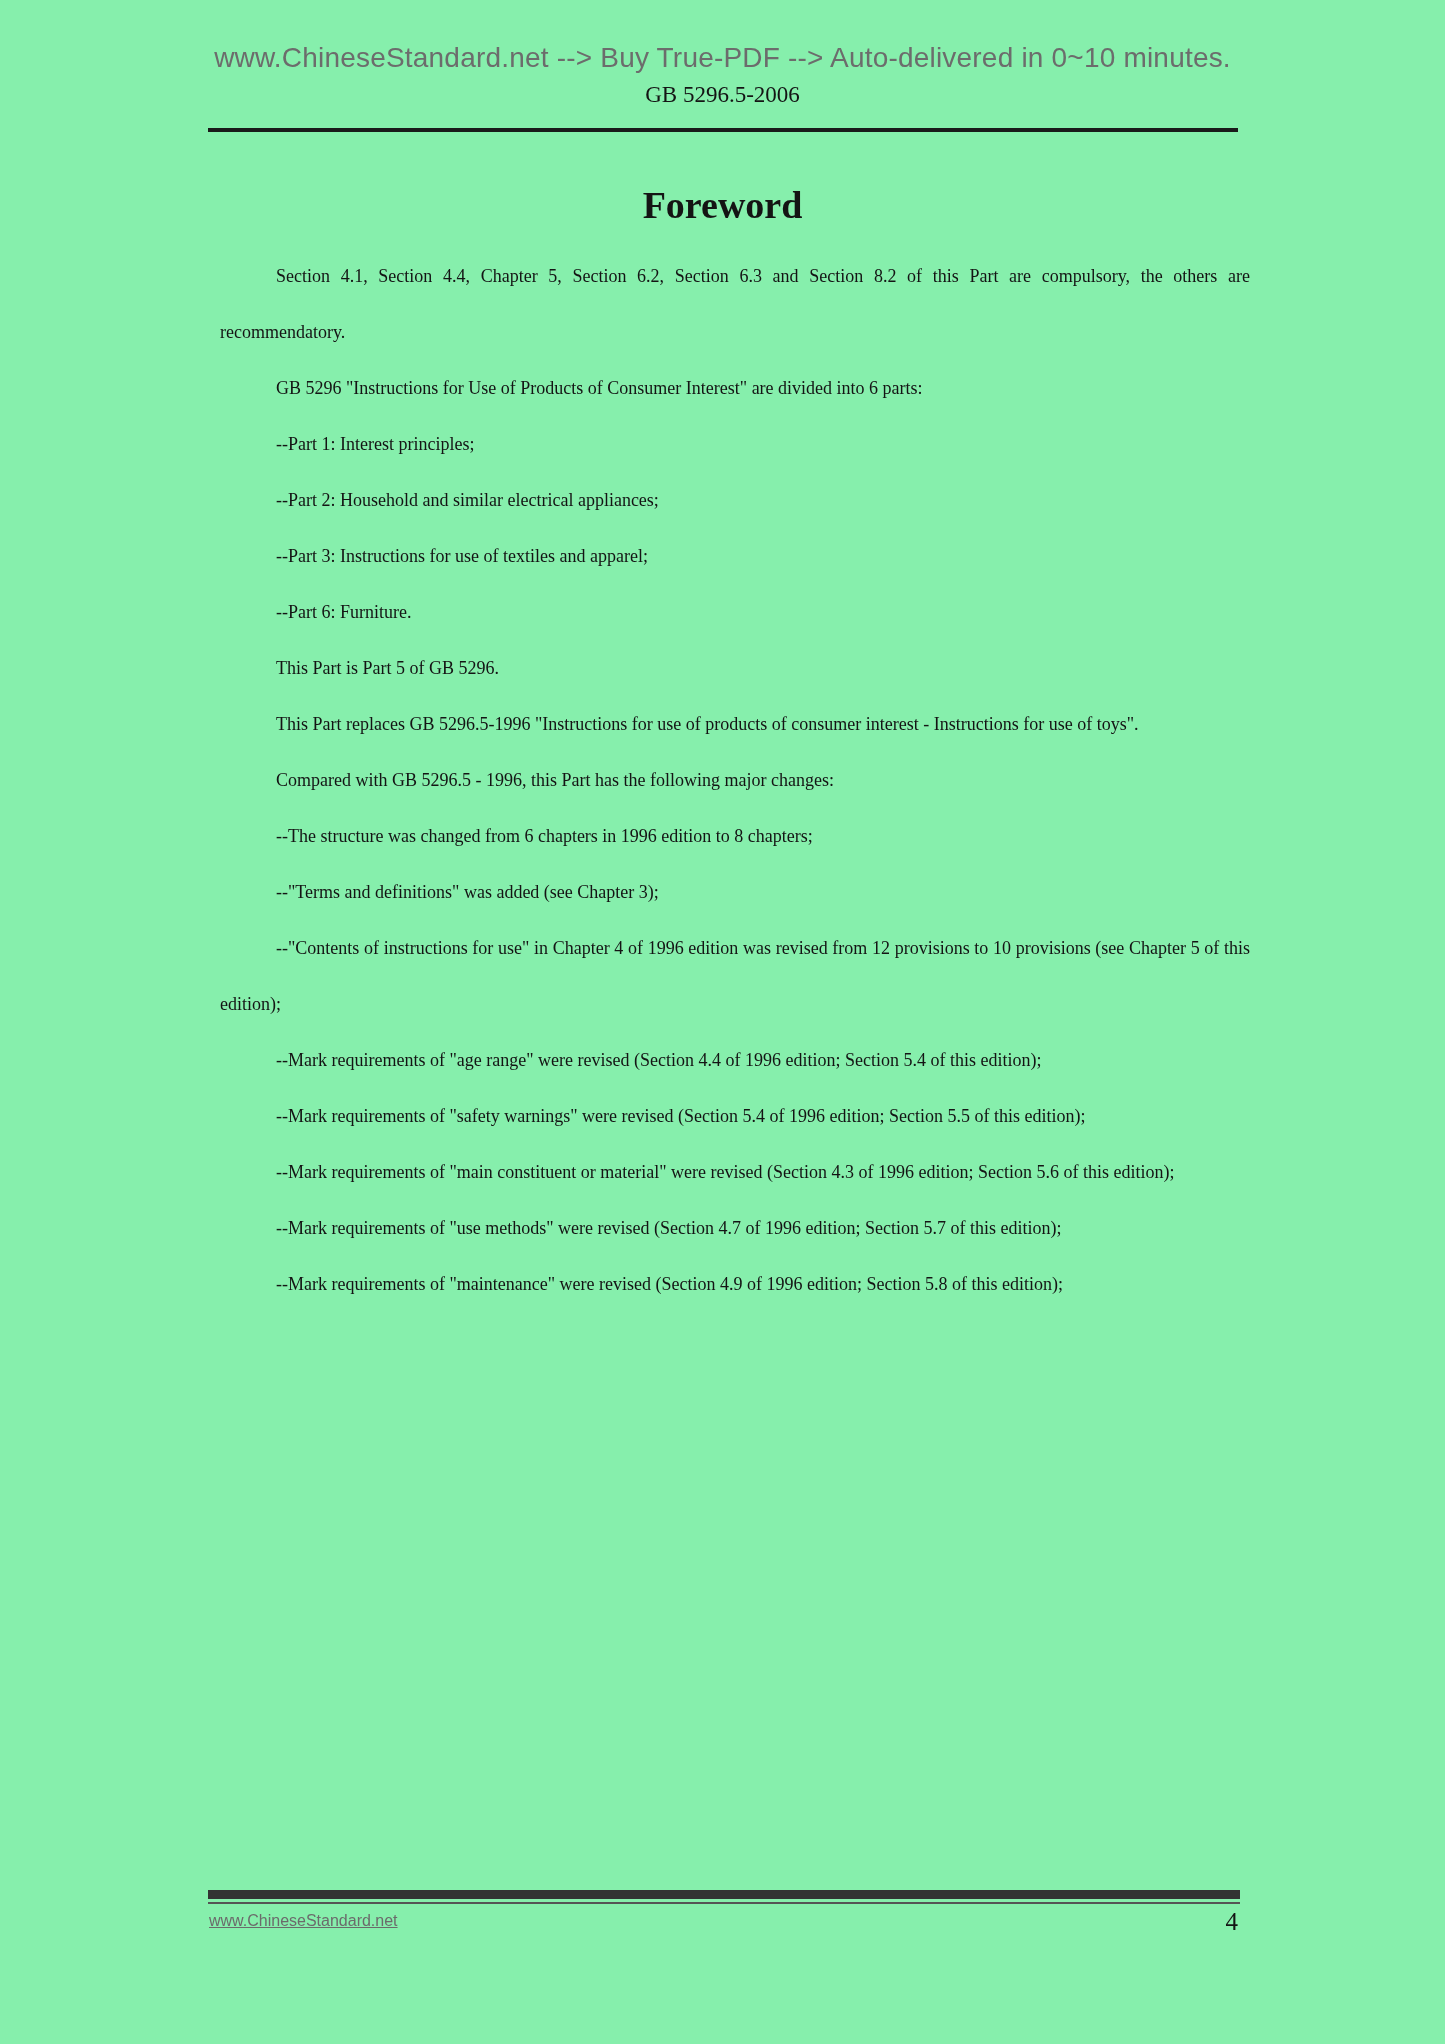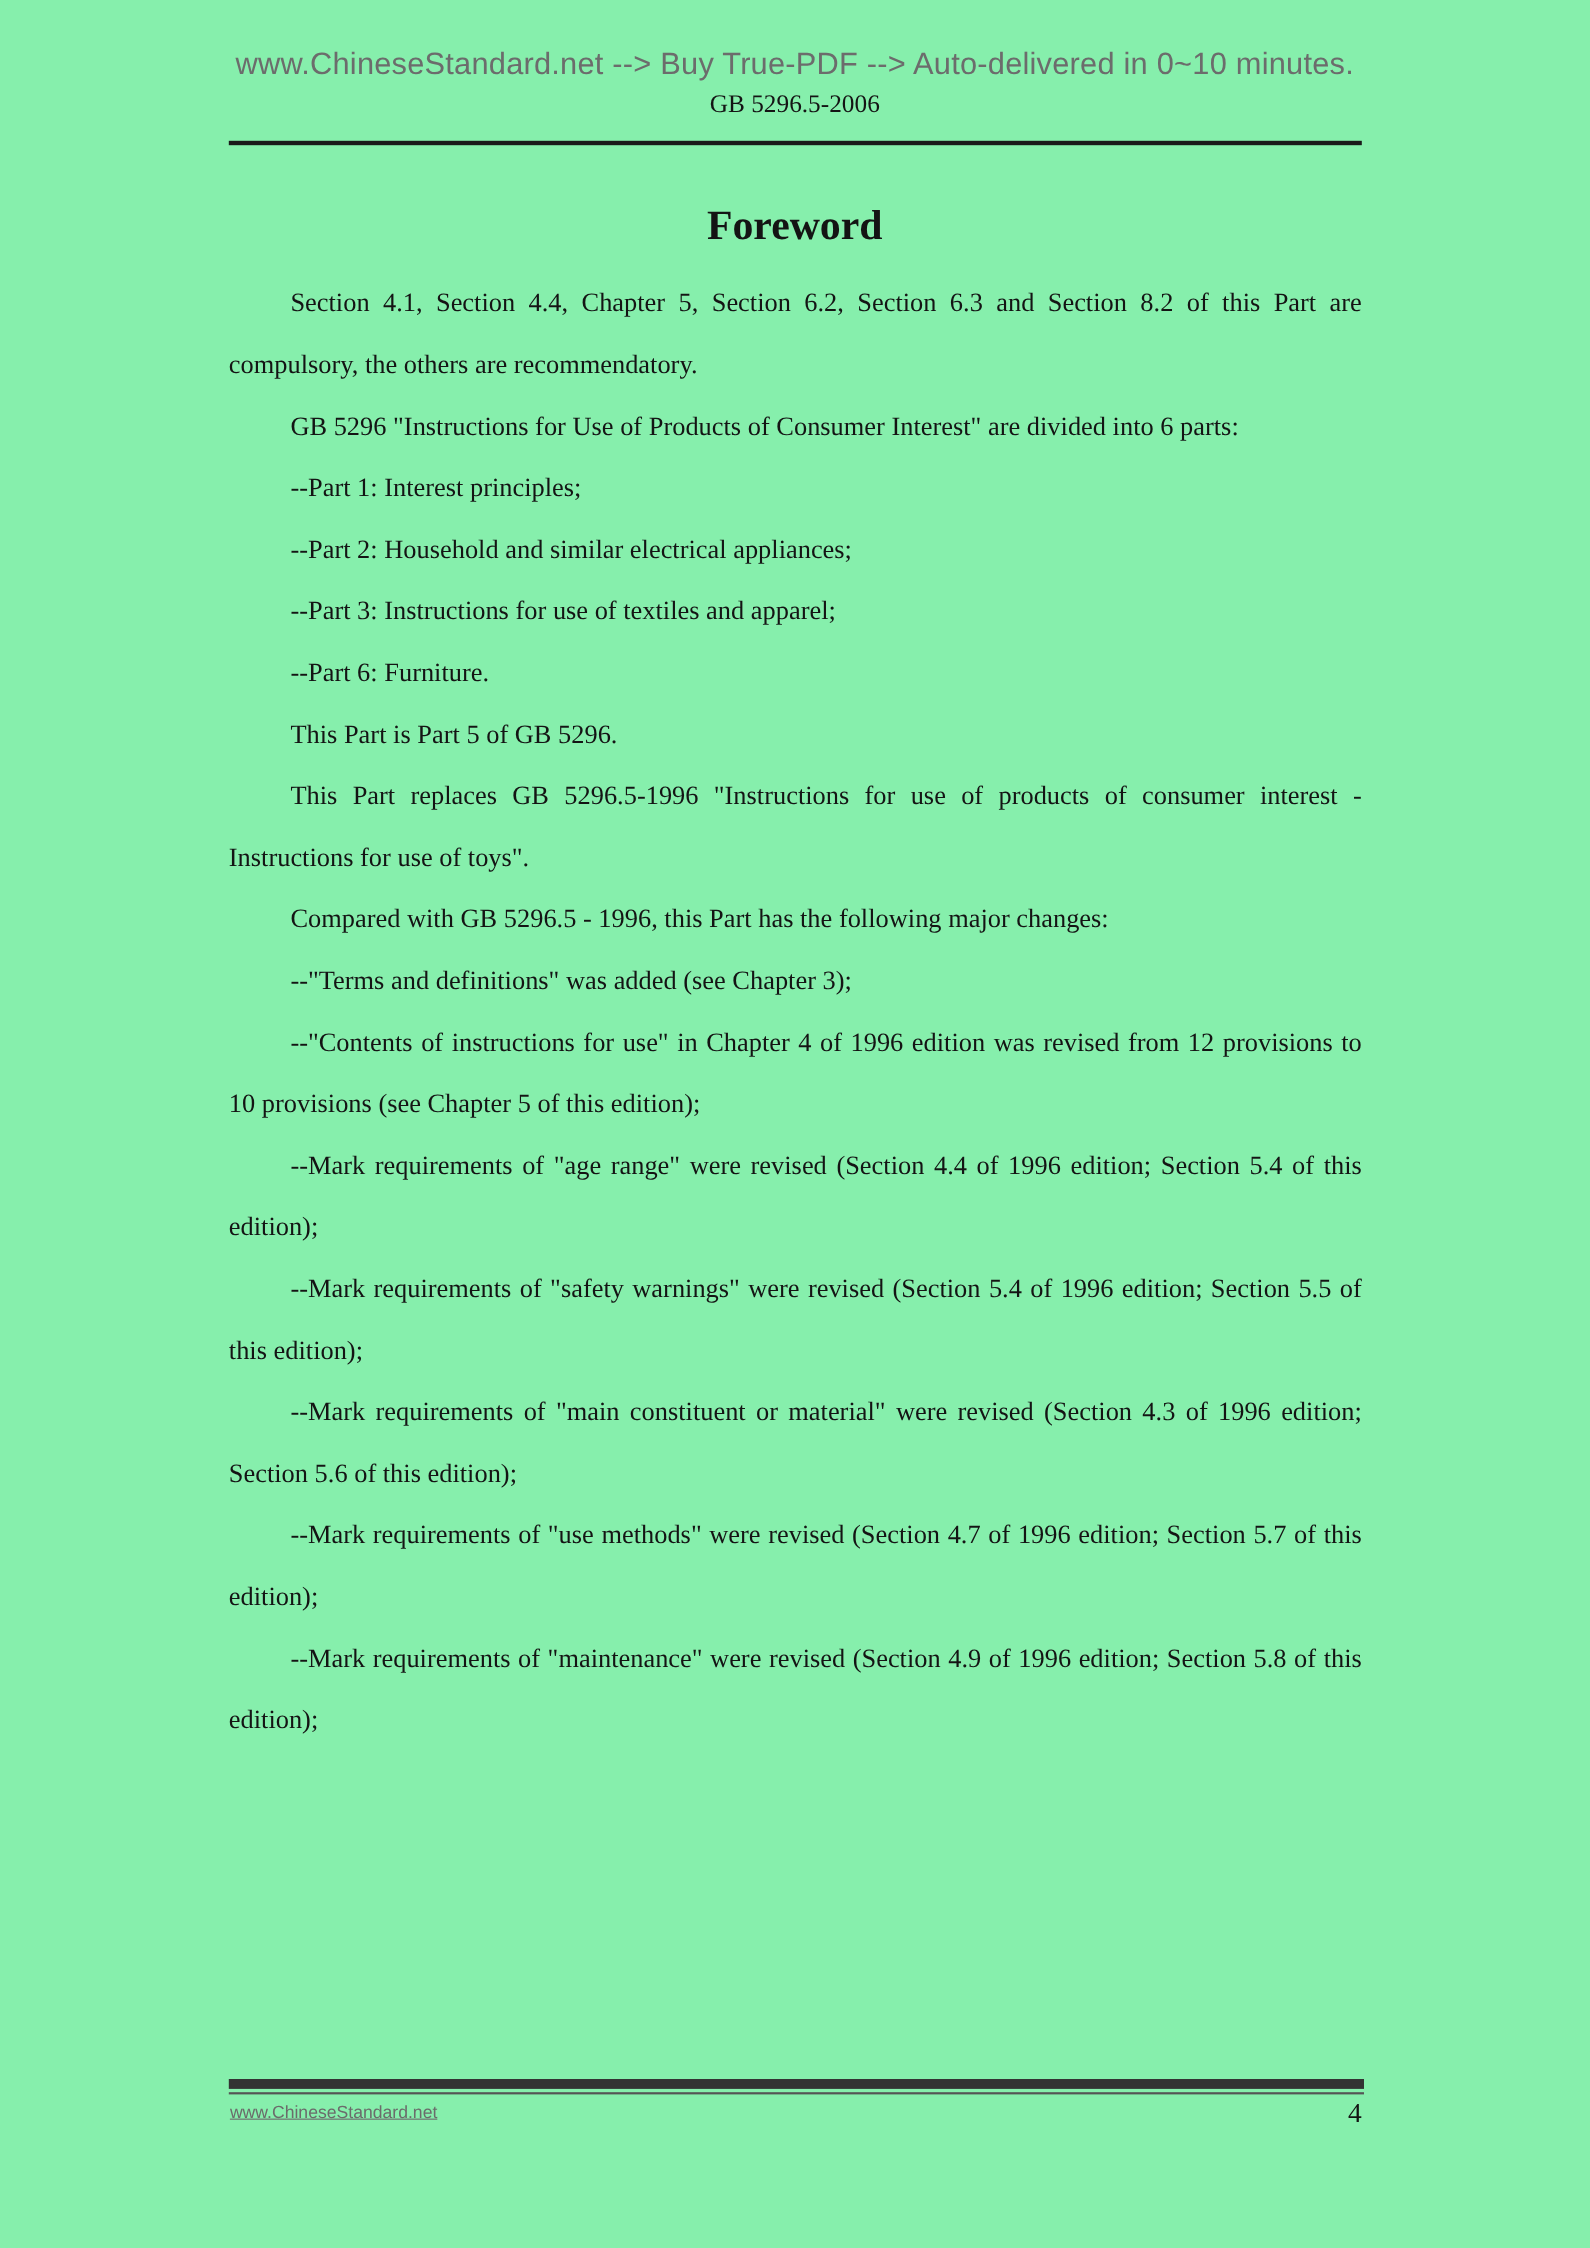--- a/index.html
+++ b/index.html
@@ -49,24 +49,24 @@
     top: 183px; left: 0; right: 0;
     margin: 0;
     text-align: center;
     font-family: "Liberation Serif", serif;
     font-size: 38px;
     font-weight: bold;
     color: var(--body_text);
   }
   .doc-body {
     position: absolute;
-    top: 248px; left: 208px;
+    top: 248px; left: 220px;
     width: 1030px;
     font-family: "Liberation Serif", serif;
-    font-size: 24px;
+    font-size: 18px;
     color: var(--body_text);
   }
   .doc-body p {
     margin: 0;
     line-height: 56px;
     text-align: justify;
     text-indent: 56px;
   }
   .footer-bar {
     position: absolute;
@@ -113,20 +113,21 @@
   <div class="doc-body">
       <p>Section 4.1, Section 4.4, Chapter 5, Section 6.2, Section 6.3 and Section 8.2 of this Part are compulsory, the others are recommendatory.</p>
       <p>GB 5296 "Instructions for Use of Products of Consumer Interest" are divided into 6 parts:</p>
       <p>--Part 1: Interest principles;</p>
       <p>--Part 2: Household and similar electrical appliances;</p>
       <p>--Part 3: Instructions for use of textiles and apparel;</p>
       <p>--Part 6: Furniture.</p>
       <p>This Part is Part 5 of GB 5296.</p>
       <p>This Part replaces GB 5296.5-1996 "Instructions for use of products of consumer interest - Instructions for use of toys".</p>
       <p>Compared with GB 5296.5 - 1996, this Part has the following major changes:</p>
+      <p>--The structure was changed from 6 chapters in 1996 edition to 8 chapters;</p>
       <p>--"Terms and definitions" was added (see Chapter 3);</p>
       <p>--"Contents of instructions for use" in Chapter 4 of 1996 edition was revised from 12 provisions to 10 provisions (see Chapter 5 of this edition);</p>
       <p>--Mark requirements of "age range" were revised (Section 4.4 of 1996 edition; Section 5.4 of this edition);</p>
       <p>--Mark requirements of "safety warnings" were revised (Section 5.4 of 1996 edition; Section 5.5 of this edition);</p>
       <p>--Mark requirements of "main constituent or material" were revised (Section 4.3 of 1996 edition; Section 5.6 of this edition);</p>
       <p>--Mark requirements of "use methods" were revised (Section 4.7 of 1996 edition; Section 5.7 of this edition);</p>
       <p>--Mark requirements of "maintenance" were revised (Section 4.9 of 1996 edition; Section 5.8 of this edition);</p>
     </div>
 
   <div class="footer-bar"></div>

